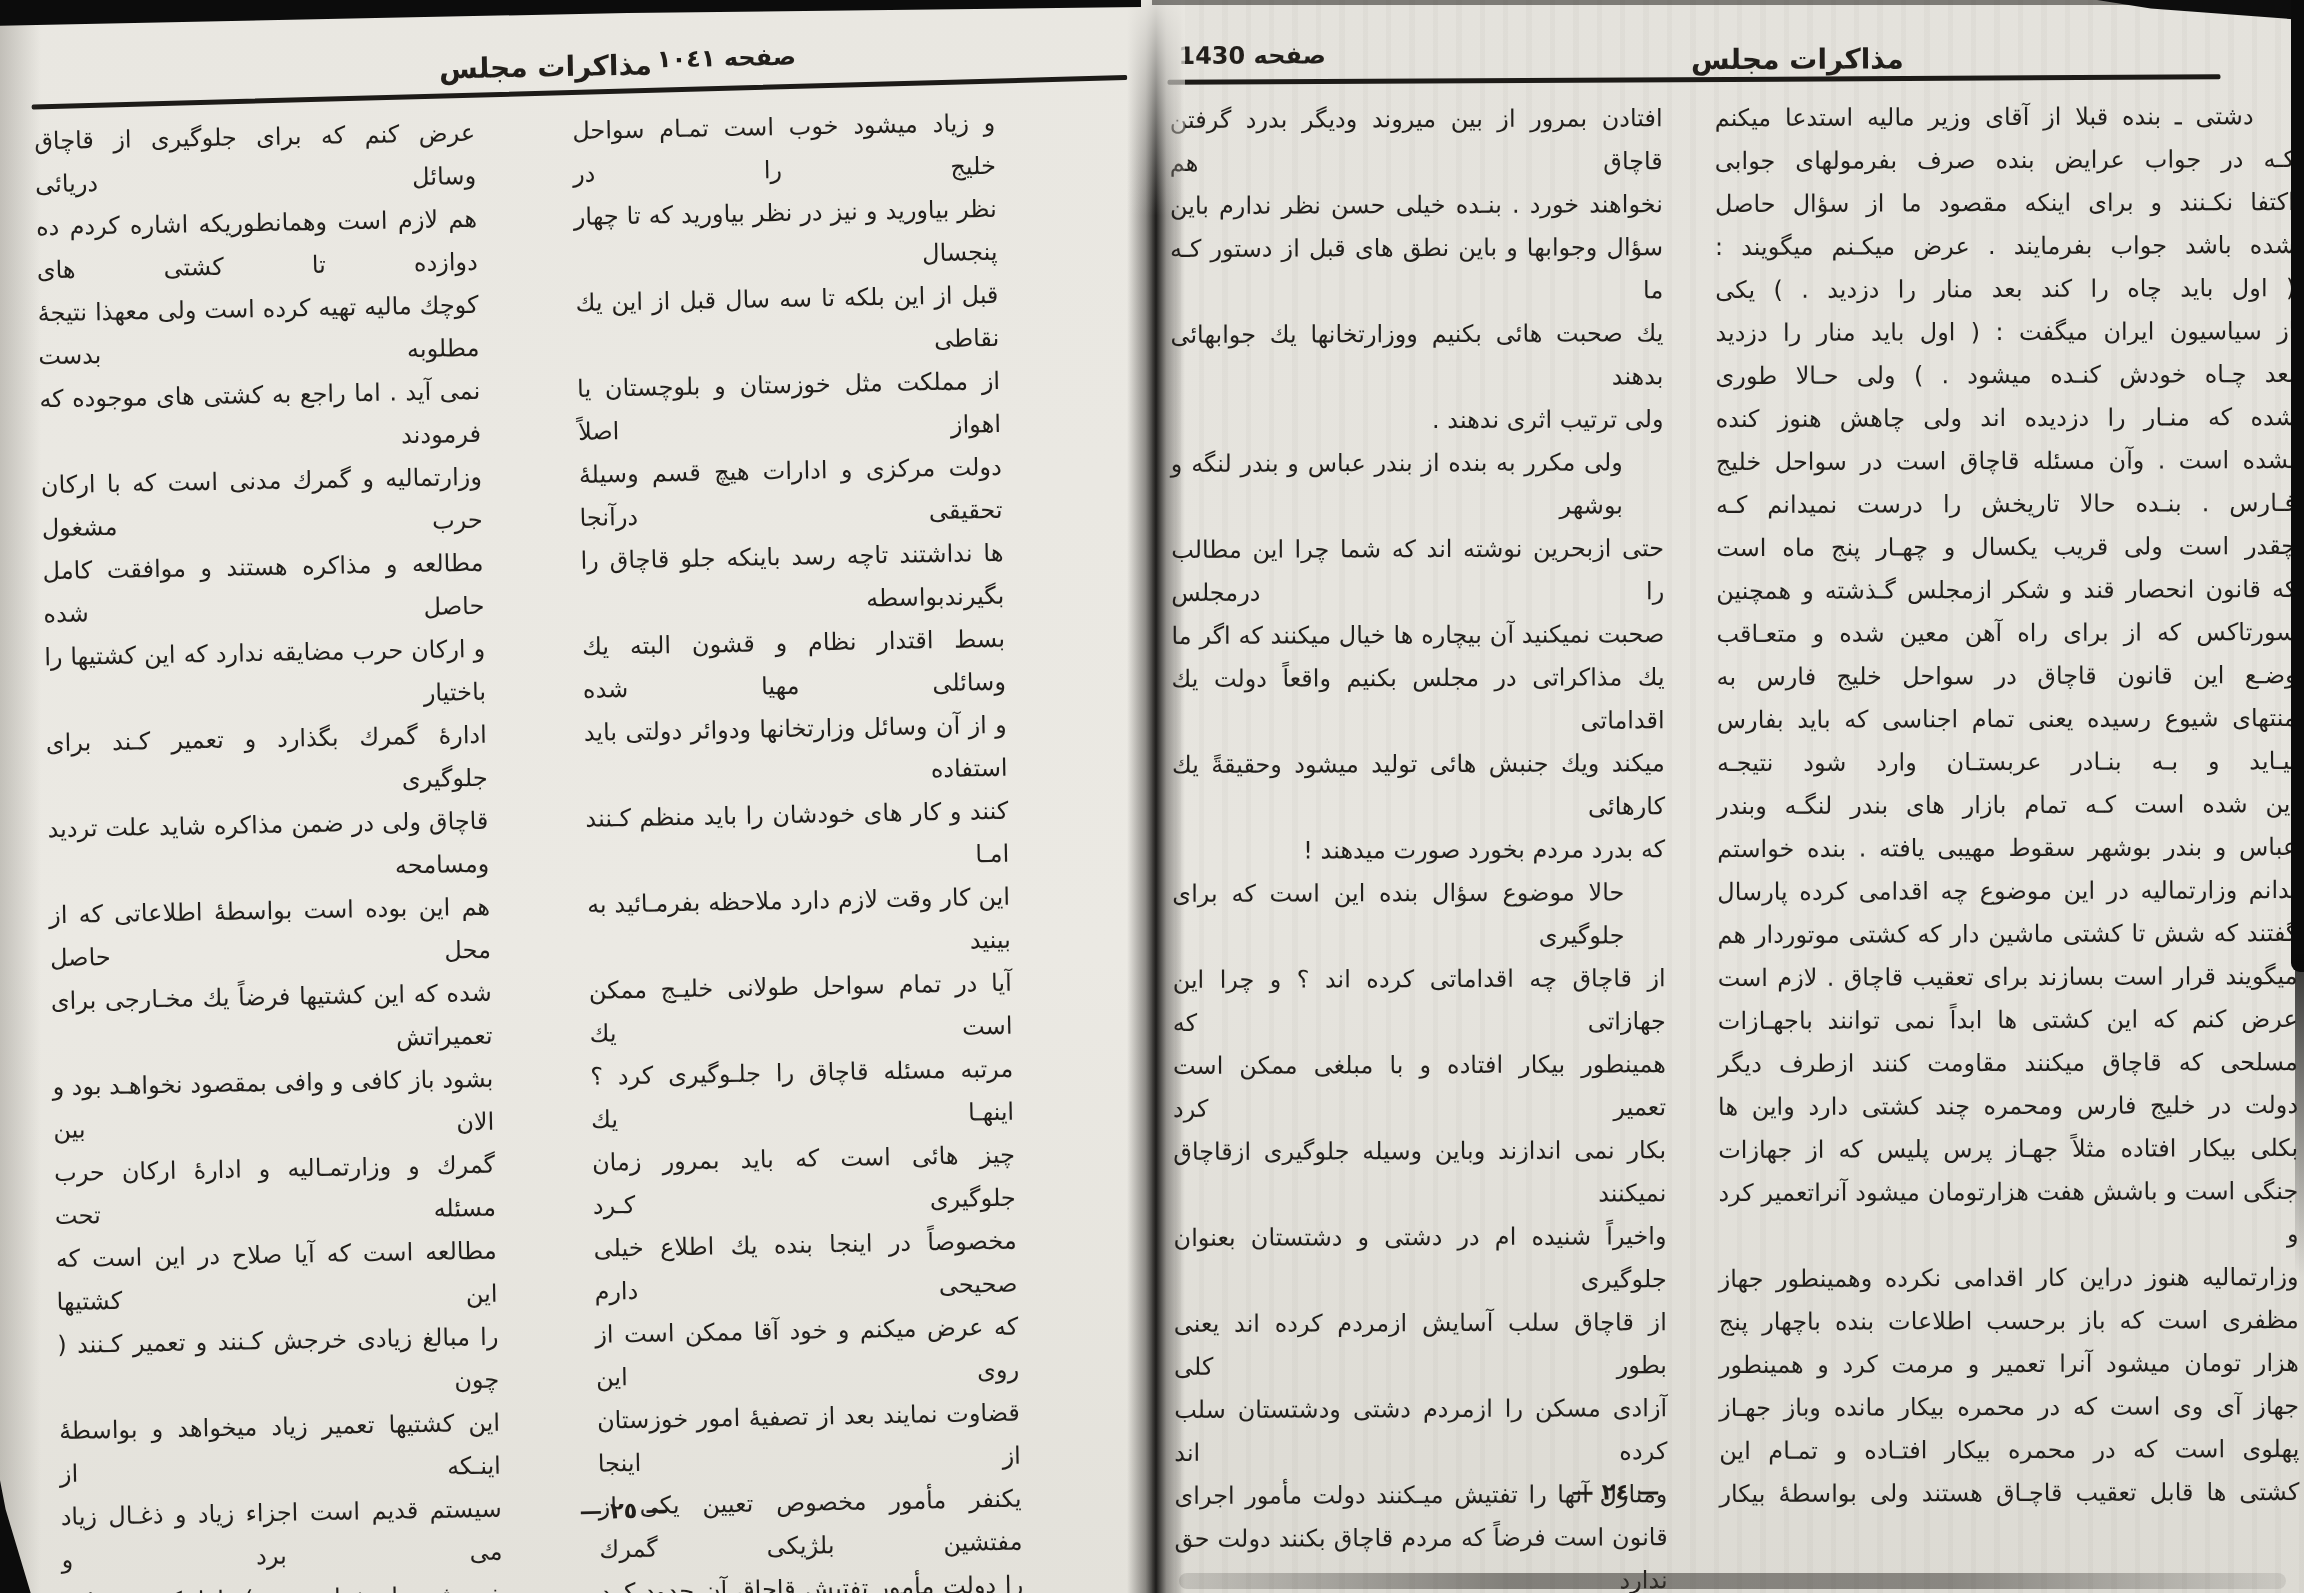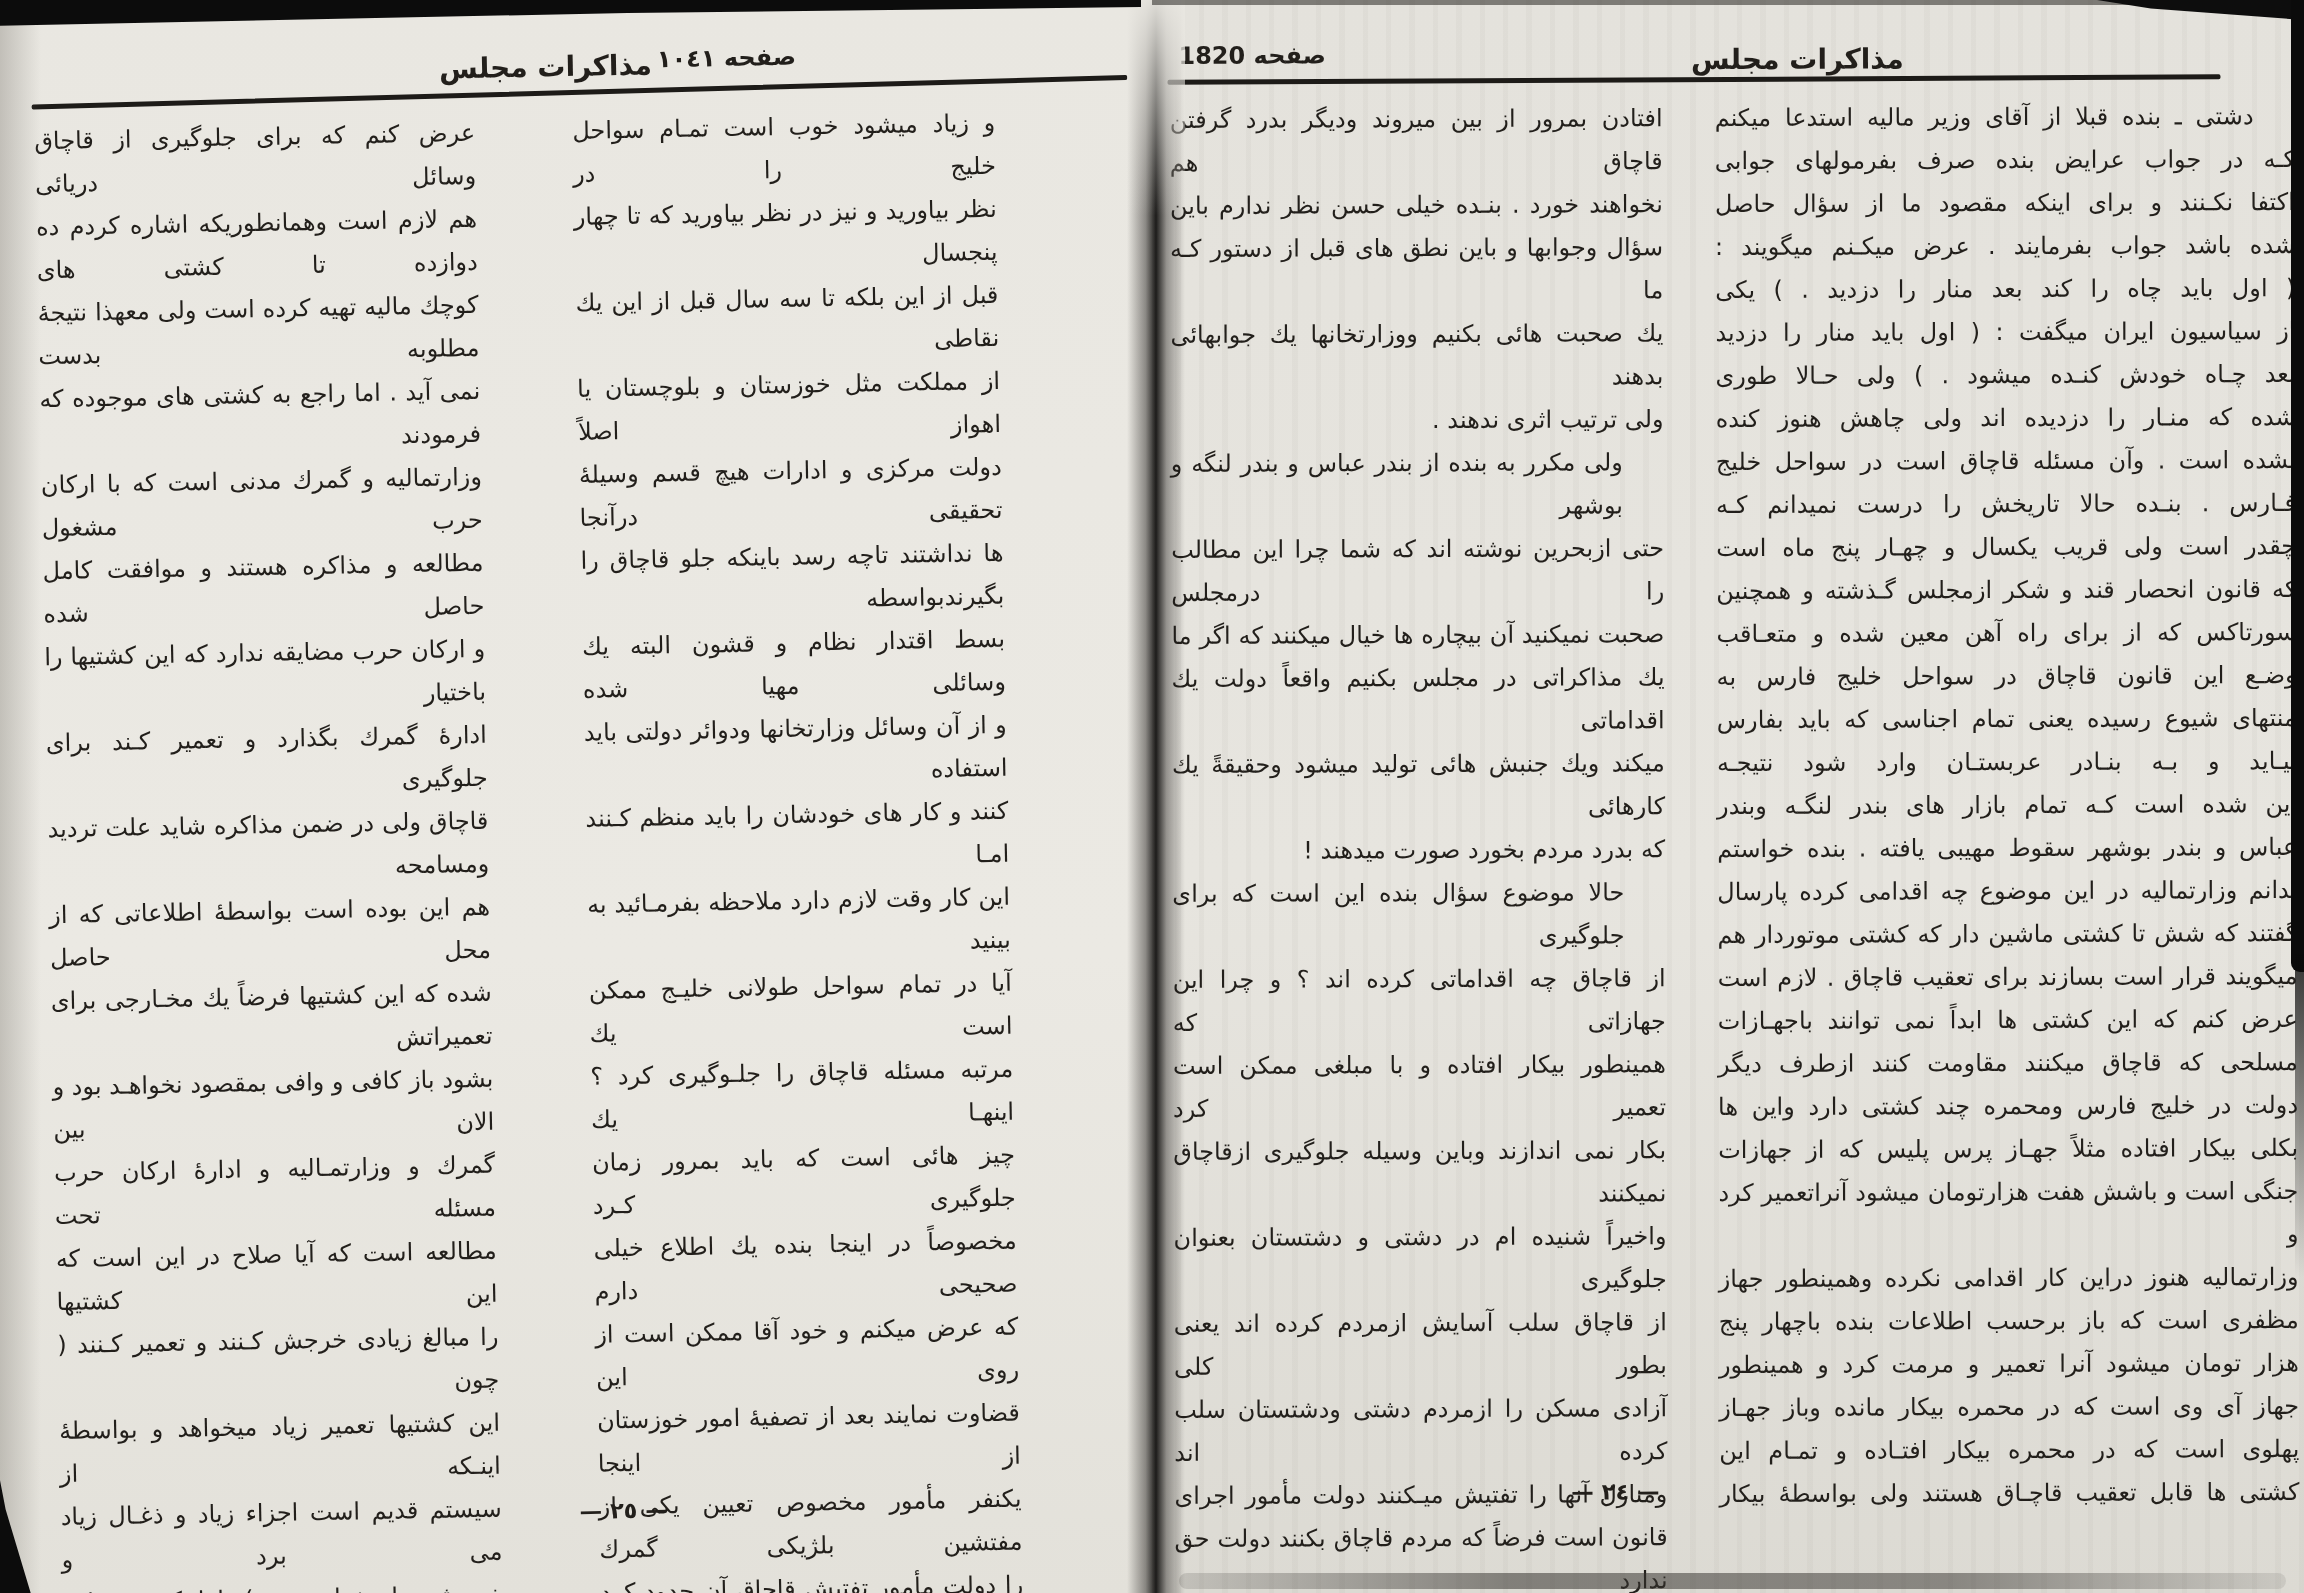--- a/index.html
+++ b/index.html
@@ -106,21 +106,21 @@
           <div class="line">سیستم قدیم است اجزاء زیاد و ذغـال زیاد می برد و</div>
           <div class="line">خرجش زیاد خواهد بود ) یا اینکه بهتر این خواهد بود</div>
         </div>
       <div class="ftr">— ٢٥ —</div>
     </div>
   </div>
 
   <div class="page page-right">
     <div class="page-inner rot-right">
       <div class="hdr-title">مذاکرات مجلس</div>
-      <div class="hdr-page">صفحه 1820</div>
+      <div class="hdr-page">صفحه 1430</div>
       <div class="hdr-rule"></div>
       <div class="col col-a">
           <div class="line pstart">دشتی ـ بنده قبلا از آقای وزیر مالیه استدعا میکنم</div>
           <div class="line">کـه در جواب عرایض بنده صرف بفرمولهای جوابی</div>
           <div class="line">اکتفا نکـنند و برای اینکه مقصود ما از سؤال حاصل</div>
           <div class="line">شده باشد جواب بفرمایند . عرض میکـنم میگویند :</div>
           <div class="line">( اول باید چاه را کند بعد منار را دزدید . ) یکی</div>
           <div class="line">از سیاسیون ایران میگفت : ( اول باید منار را دزدید</div>
           <div class="line">بعد چـاه خودش کنـده میشود . ) ولی حـالا طوری</div>
           <div class="line">شده که منـار را دزدیده اند ولی چاهش هنوز کنده</div>

